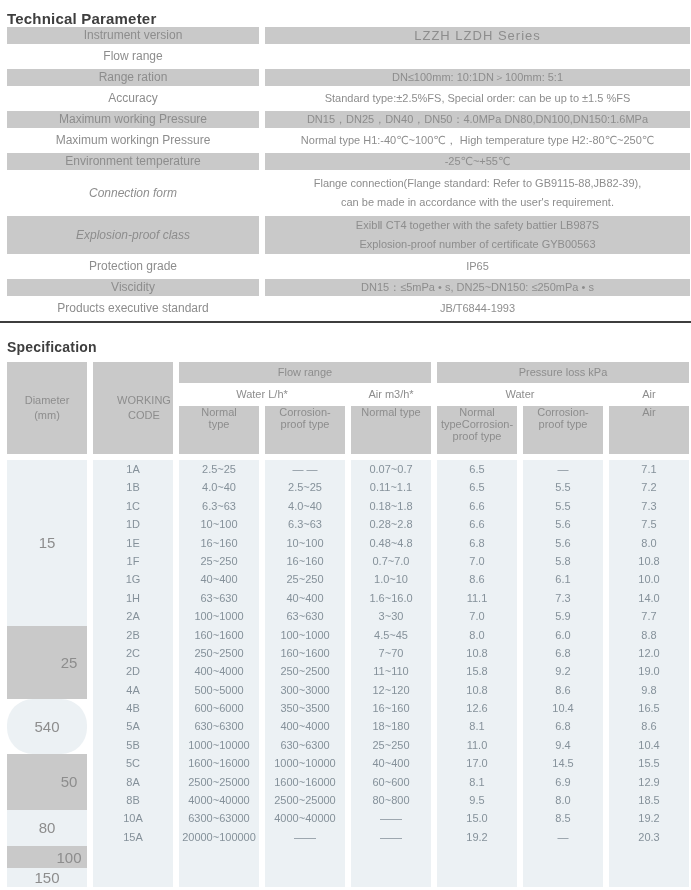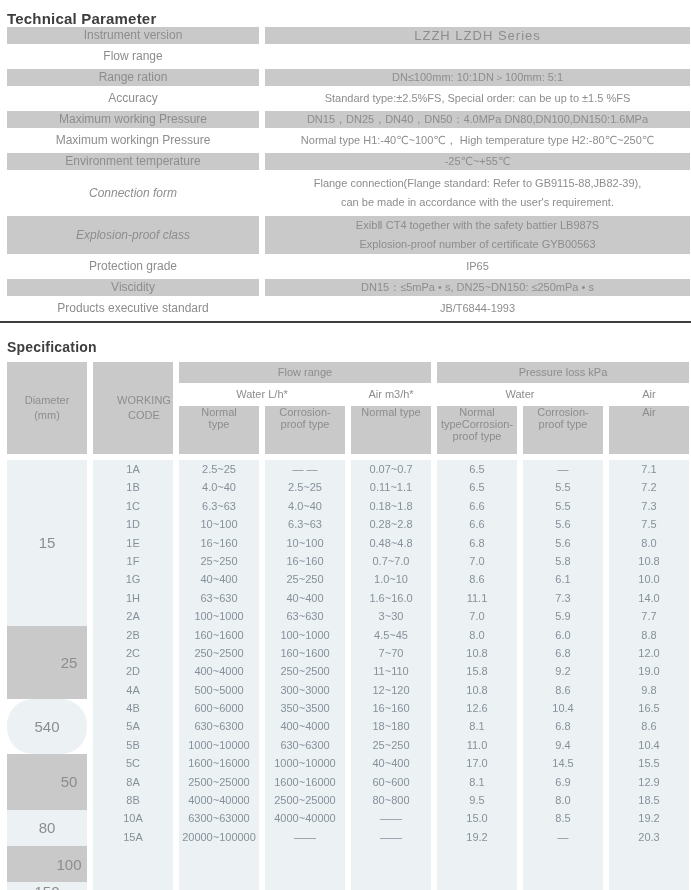--- a/index.html
+++ b/index.html
@@ -147,21 +147,21 @@
 proof type</div>
       <div class="hc r3 gc8">Air</div>
     </div>
     <div class="sbody">
       <div class="dcol" id="diameter-col">
           <div class="dcell light" style="height: 165.6px;">15</div>
           <div class="dcell gray" style="height: 73.6px;">25</div>
           <div class="dcell light" style="height: 55.2px; border-radius: 26px;">540</div>
           <div class="dcell gray" style="height: 55.2px;">50</div>
           <div class="dcell light" style="height: 36.8px;">80</div>
-          <div class="dcell gray" style="height: 36px;">100</div>
+          <div class="dcell gray" style="height: 22px;">100</div>
           <div class="dcell light" style="height: 18.4px;">150</div>
         </div>
       <div style="display:flex;column-gap:6px;" id="spec-cols">
           <div class="scol">
             <div class="cell">1A</div>
             <div class="cell">1B</div>
             <div class="cell">1C</div>
             <div class="cell">1D</div>
             <div class="cell">1E</div>
             <div class="cell">1F</div>

